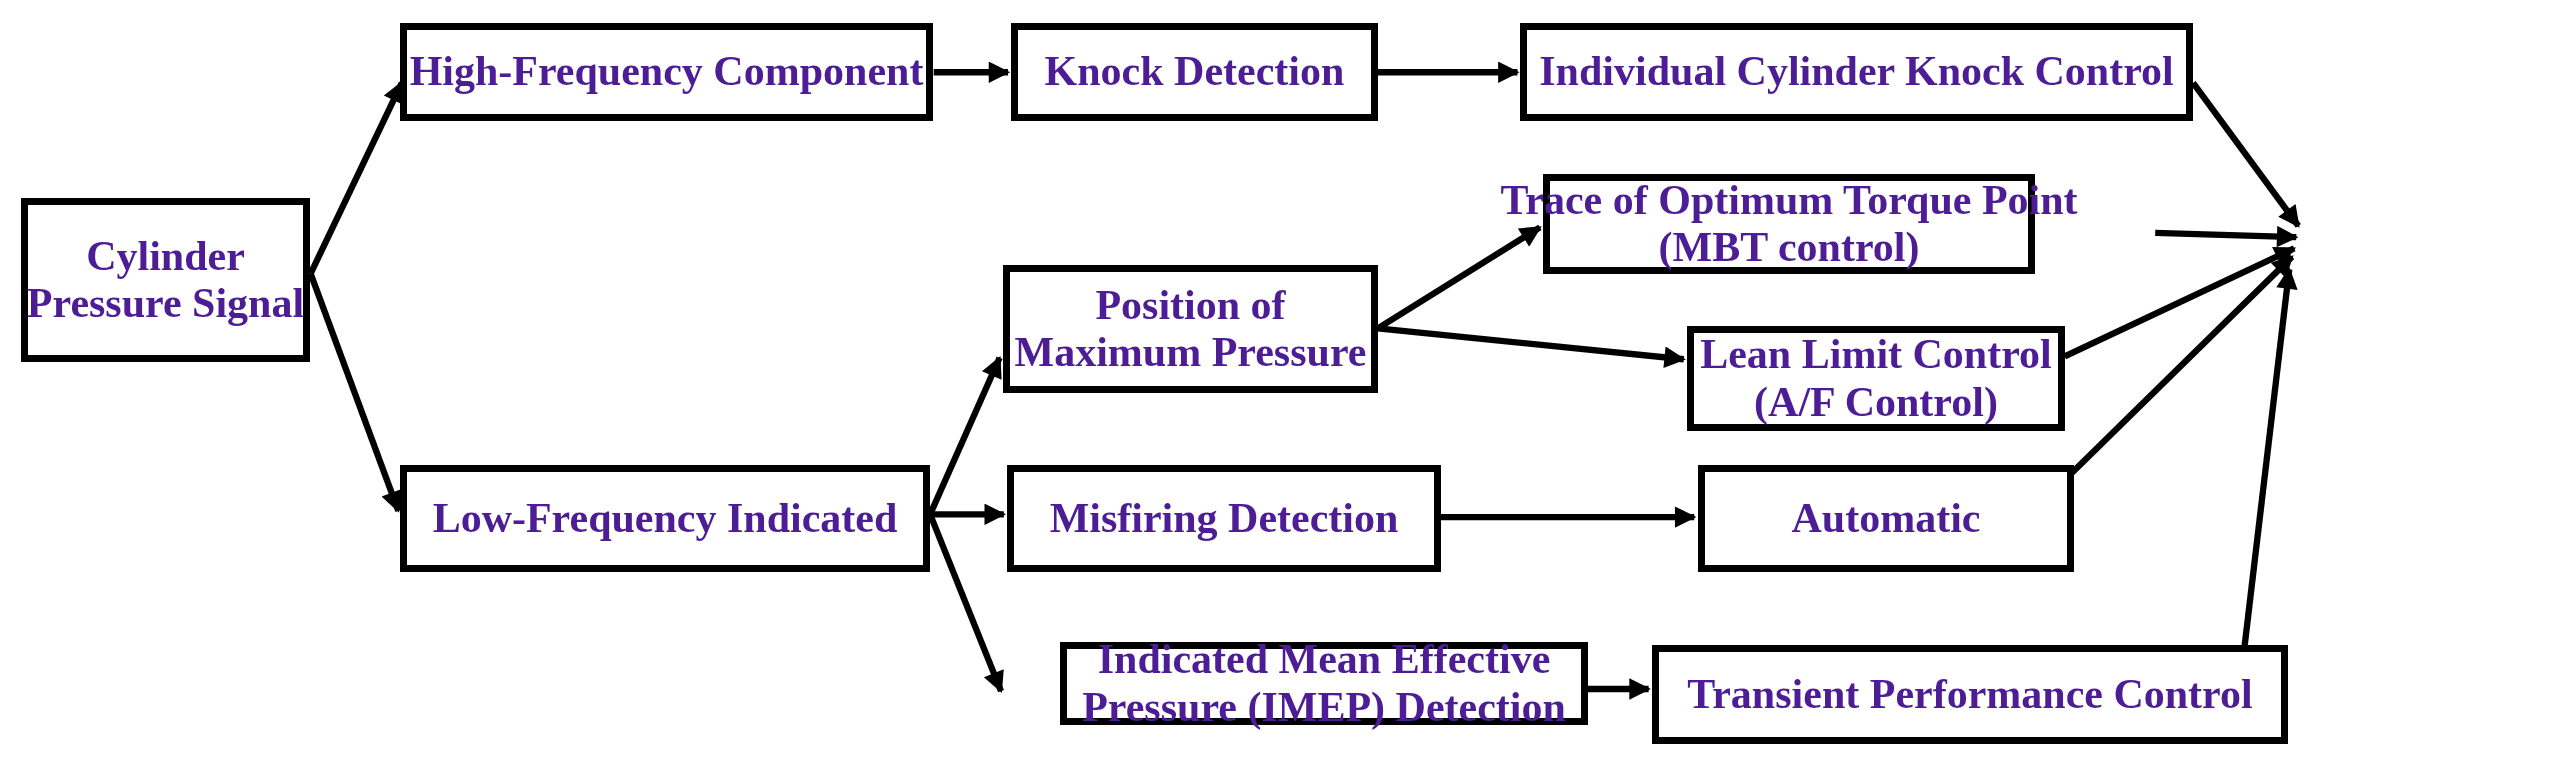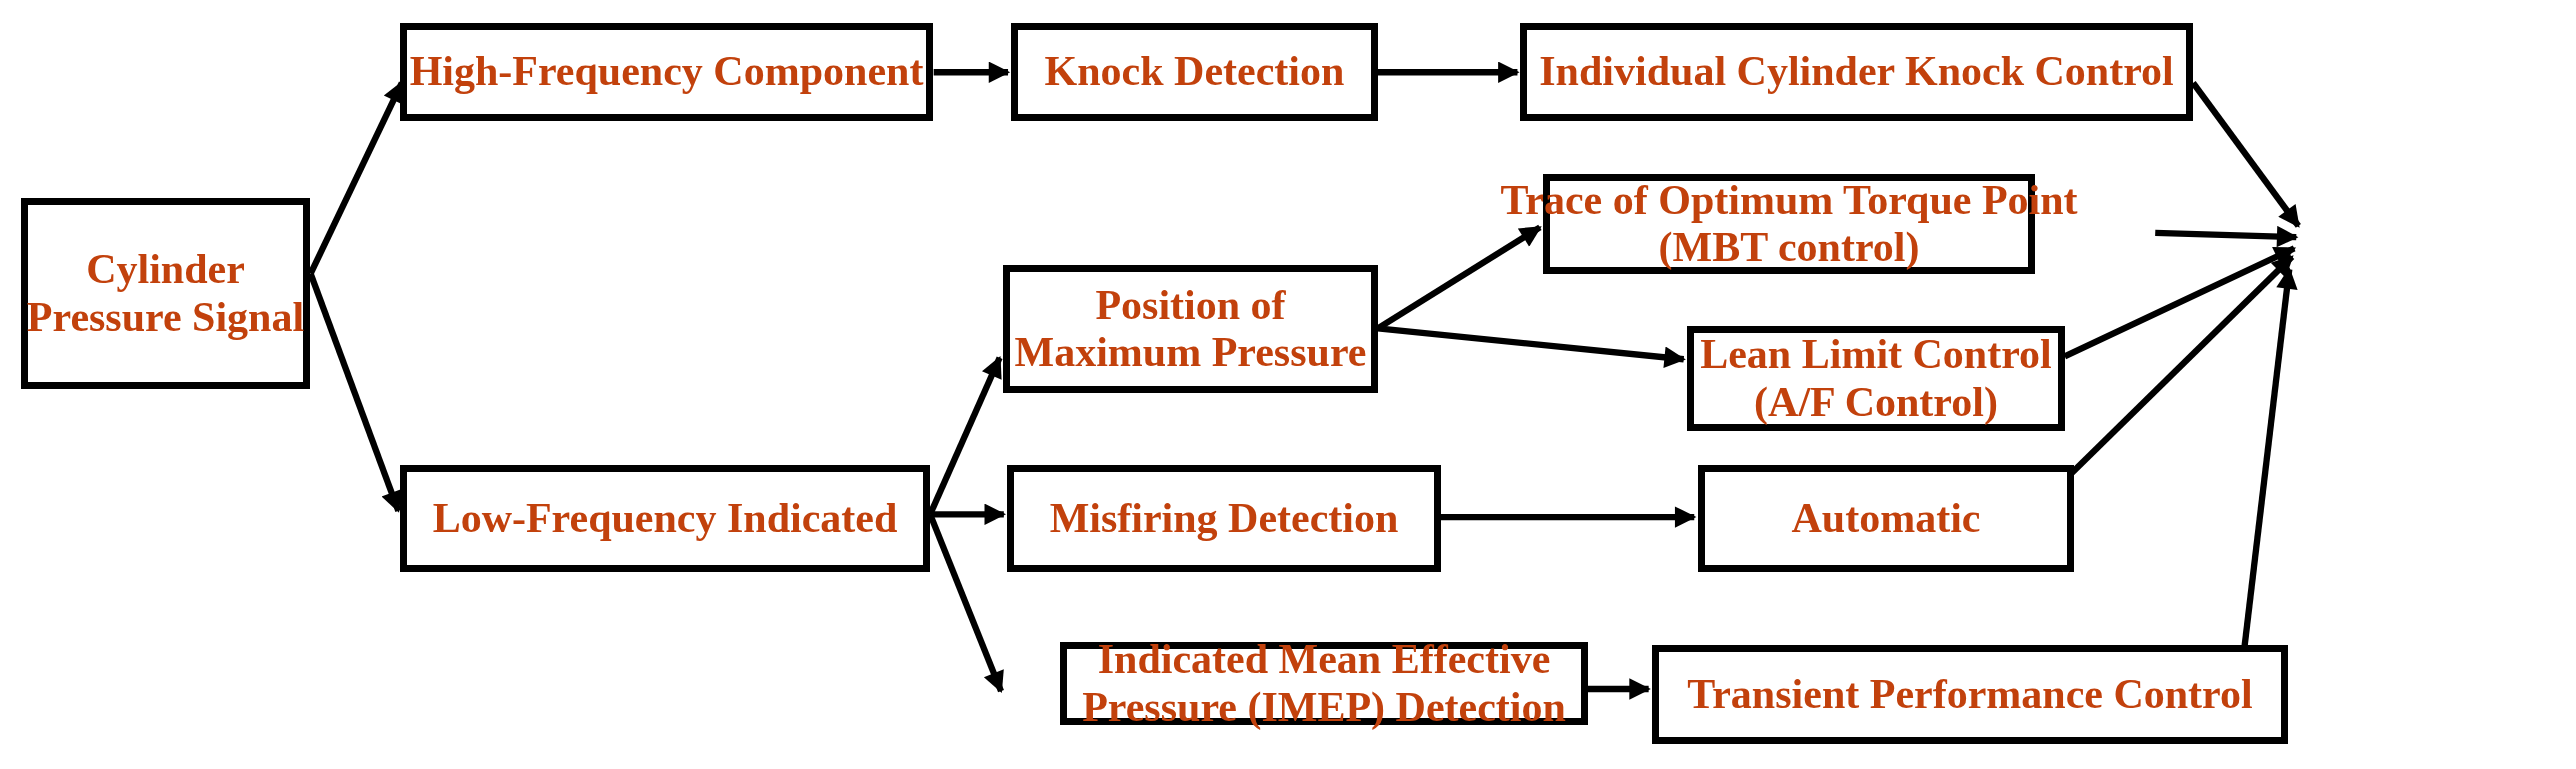--- a/index.html
+++ b/index.html
@@ -27,31 +27,31 @@
   }
   .node {
     position: absolute;
     box-sizing: border-box;
     border: 7px solid #000000;
     background: #ffffff;
     display: flex;
     align-items: center;
     justify-content: center;
     text-align: center;
-    color: #c2410c;
+    color: #4c1d95;
     font-weight: bold;
     font-size: 42px;
     line-height: 1.12;
   }
   .node .lbl {
     white-space: pre;
     display: block;
   }
   
-  #n-cps   { left: 21px;   top: 198px; width: 289px; height: 191px; }
+  #n-cps   { left: 21px;   top: 198px; width: 289px; height: 164px; }
   #n-hfc   { left: 400px;  top: 23px;  width: 533px; height: 98px; }
   #n-kd    { left: 1011px; top: 23px;  width: 367px; height: 98px; }
   #n-ickc  { left: 1520px; top: 23px;  width: 673px; height: 98px; }
   #n-trace { left: 1543px; top: 174px; width: 492px; height: 100px; }
   #n-pmp   { left: 1003px; top: 265px; width: 375px; height: 128px; }
   #n-llc   { left: 1687px; top: 326px; width: 378px; height: 105px; }
   #n-lfc   { left: 400px;  top: 465px; width: 530px; height: 107px; }
   #n-mfd   { left: 1007px; top: 465px; width: 434px; height: 107px; }
   #n-diag  { left: 1698px; top: 465px; width: 376px; height: 107px; }
   #n-imep  { left: 1060px; top: 642px; width: 528px; height: 83px; }

